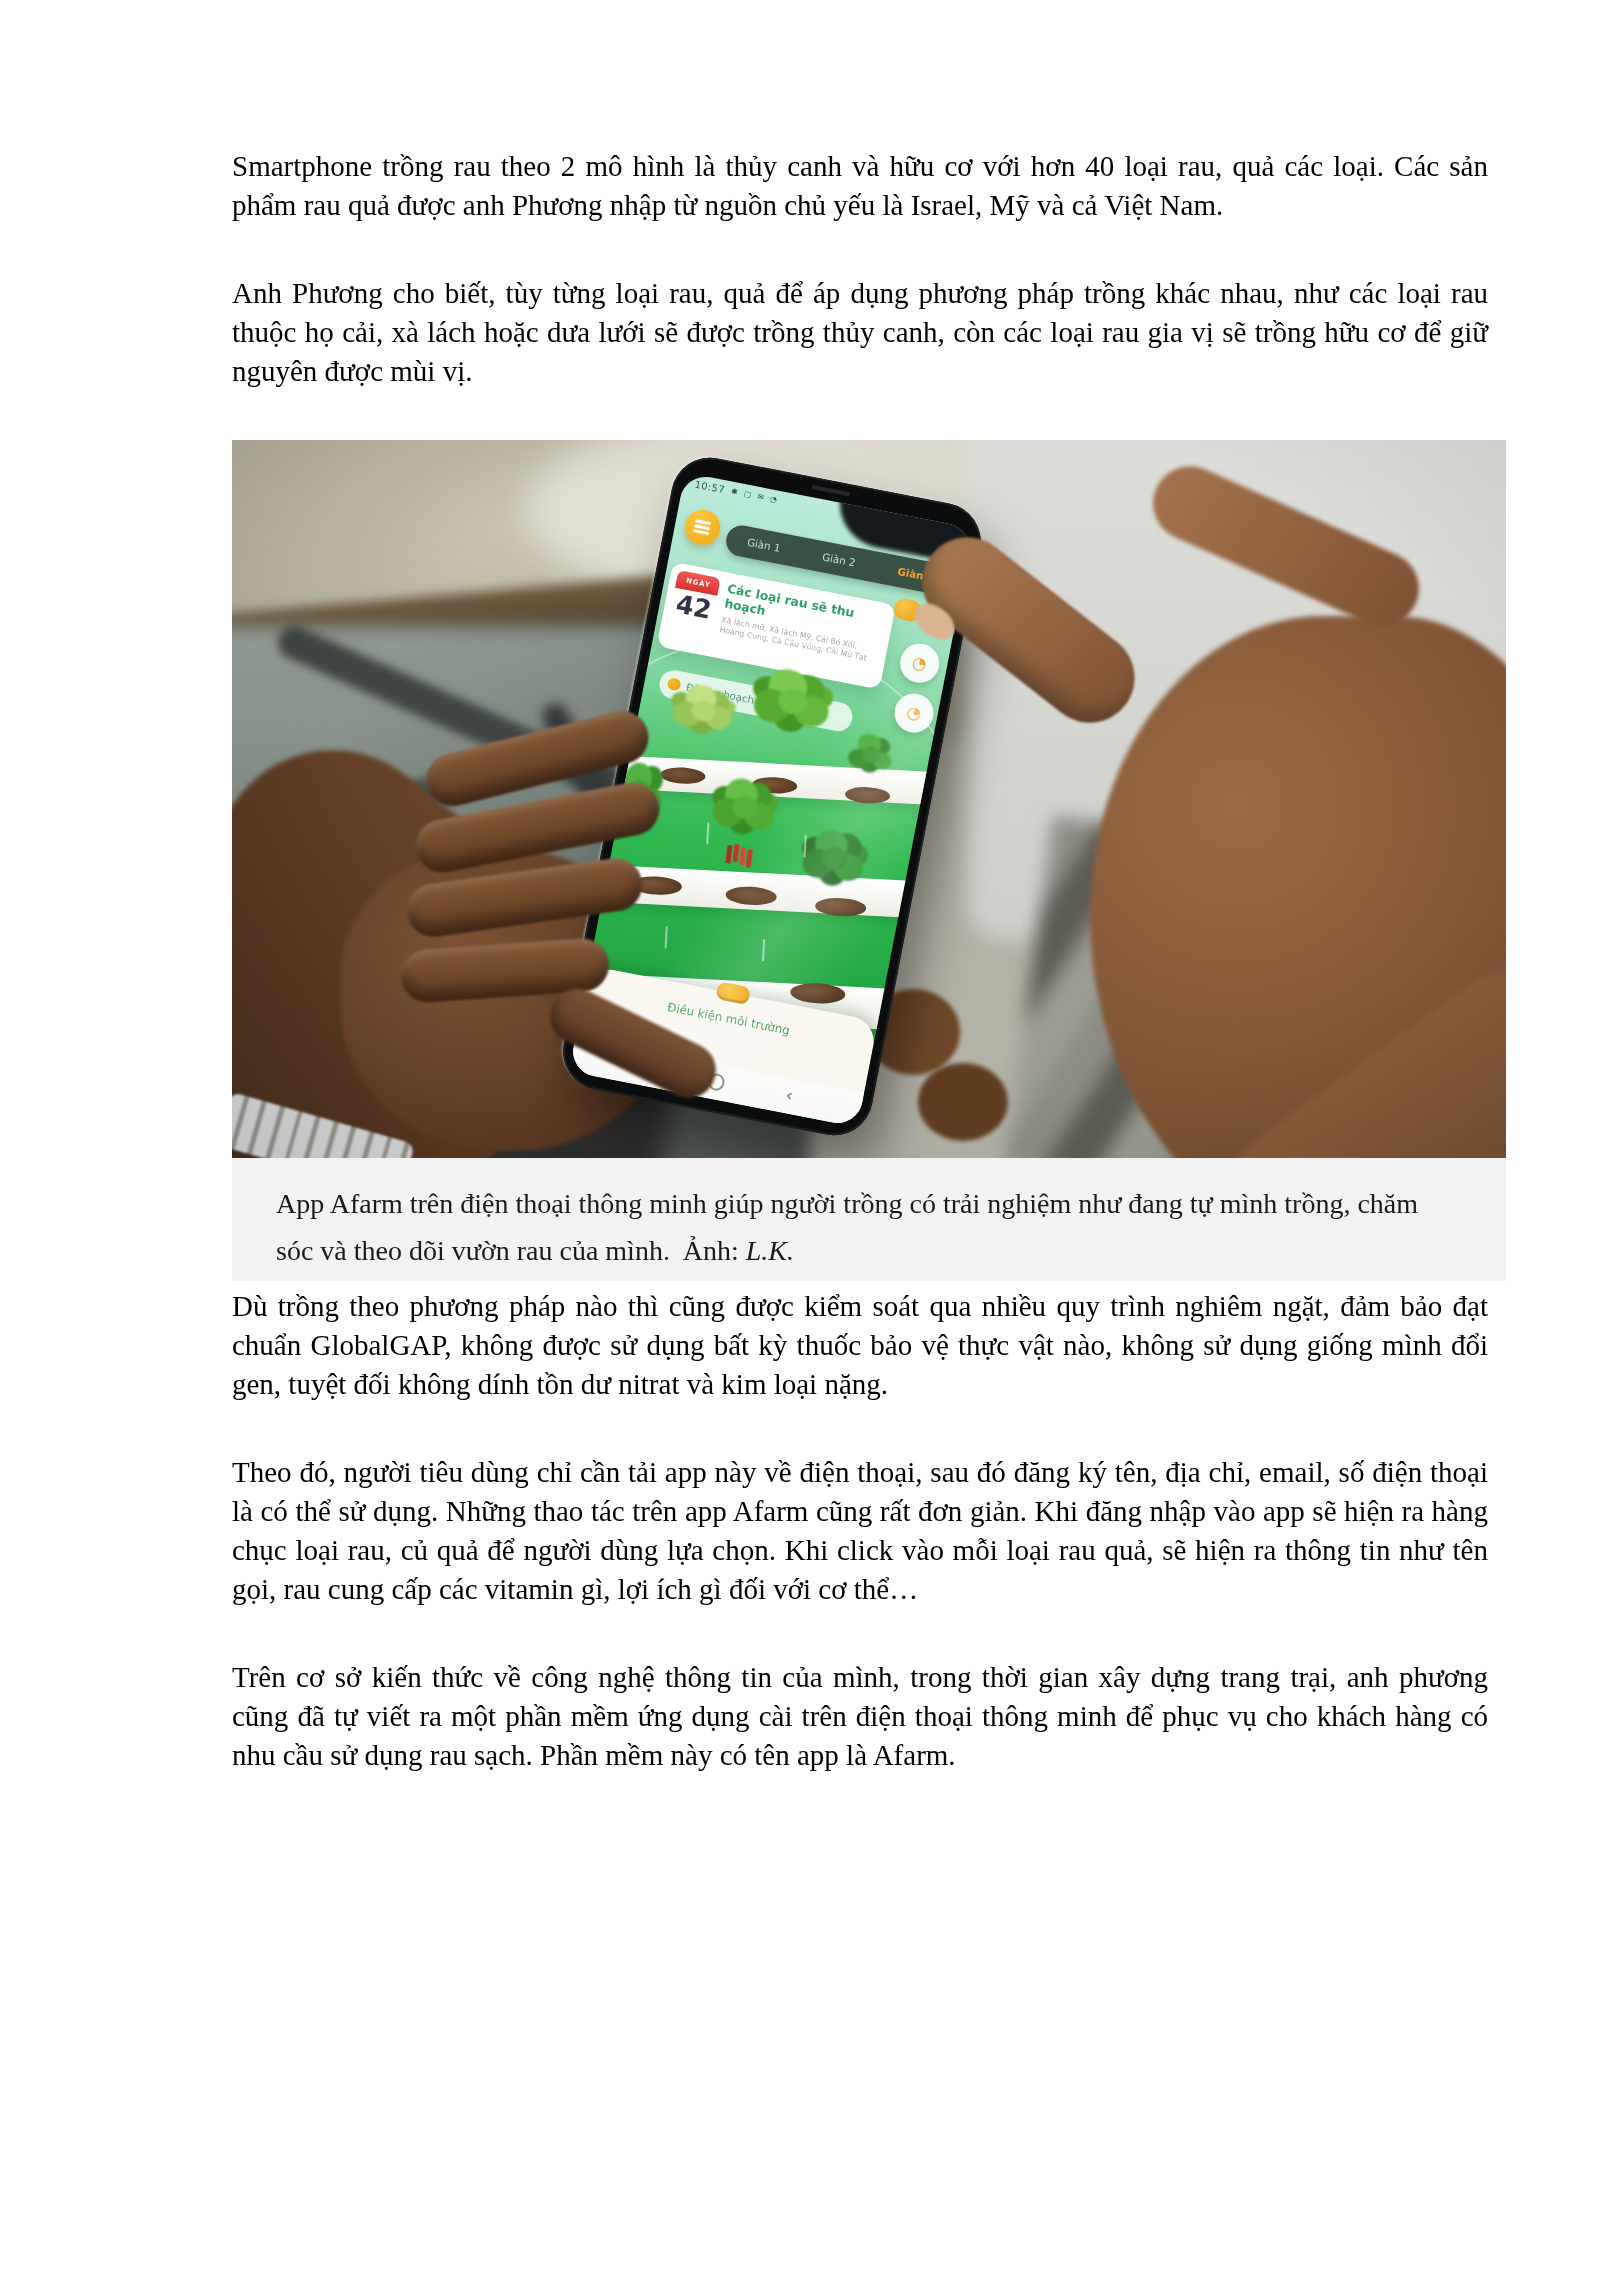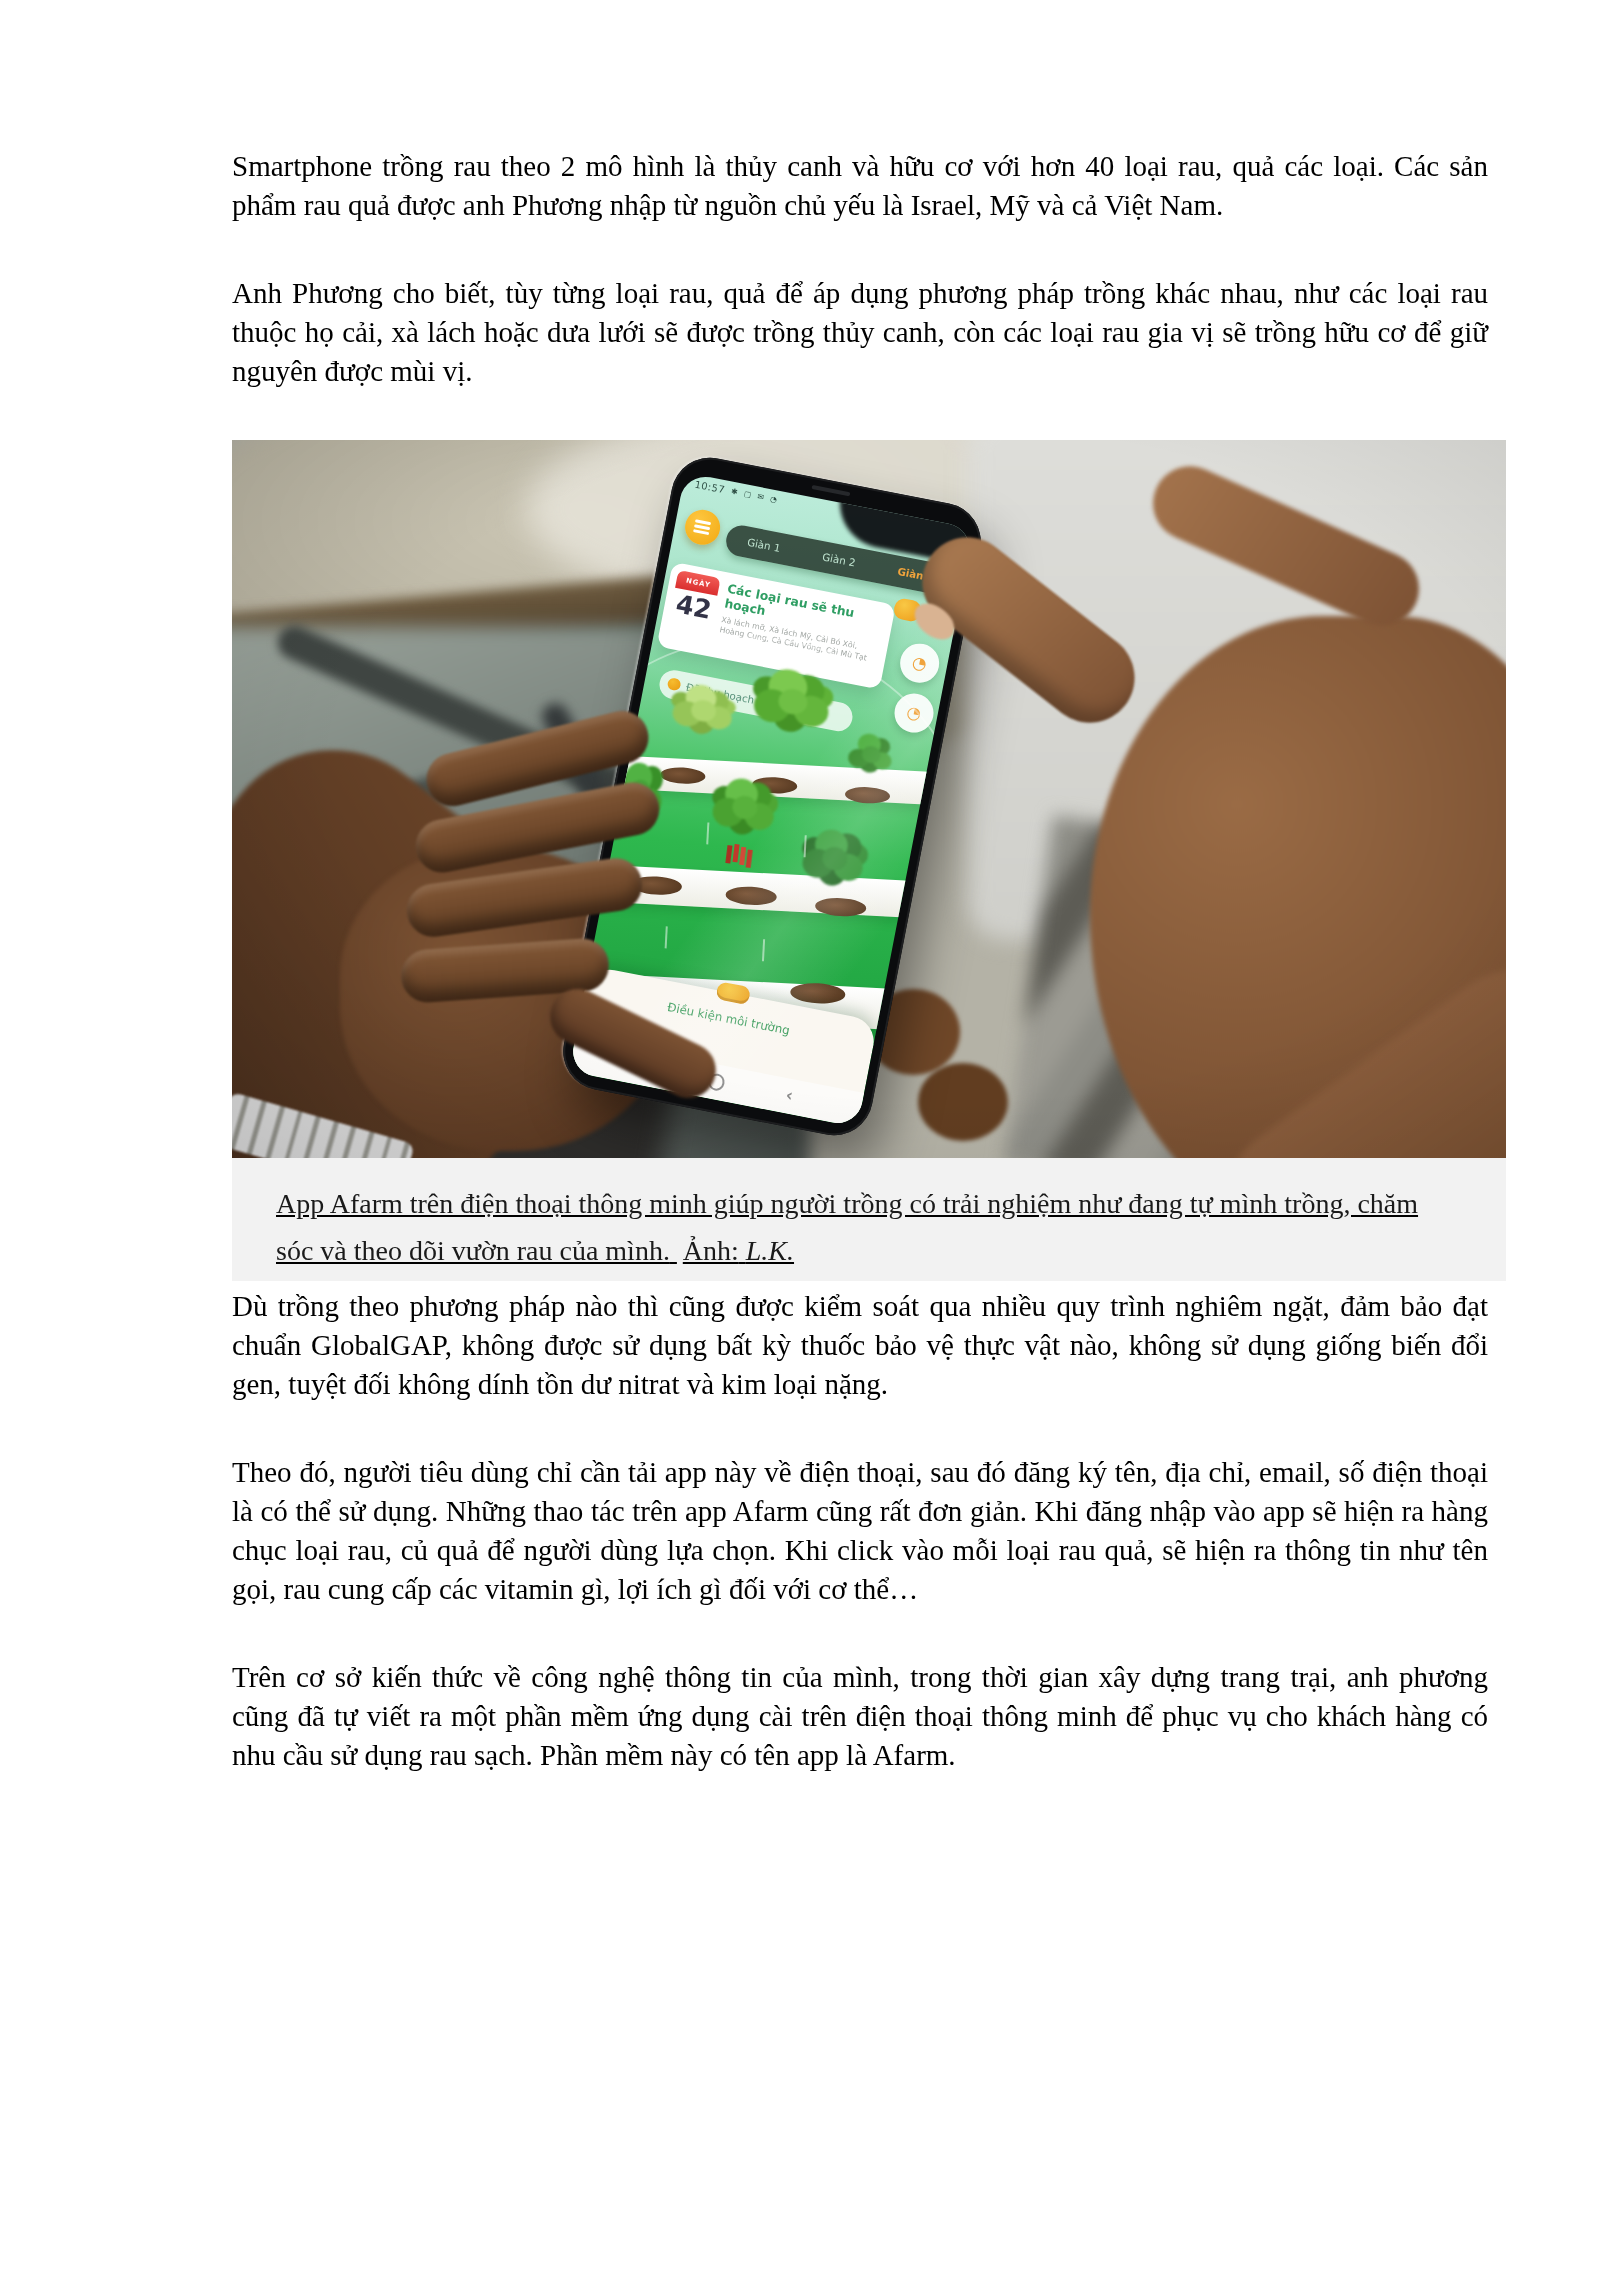--- a/index.html
+++ b/index.html
@@ -1,20 +1,20 @@
 <!DOCTYPE html>
 <html><head>
 <meta charset="utf-8">
 <style>
   html,body{margin:0;padding:0;background:#ffffff;}
   body{width:1621px;height:2293px;position:relative;overflow:hidden;
        font-family:"Liberation Serif","DejaVu Serif",serif;color:#000;}
   .content{position:absolute;left:232px;top:147px;width:1256px;}
   .content p{margin:0 0 49px 0;font-size:29px;line-height:39px;text-align:justify;}
-  figure{margin:0 0 5.9px 0;width:1274px;text-decoration:underline;}
+  figure{margin:0 0 5.9px 0;width:1274px;}
   .photo{position:relative;width:1274px;height:718px;overflow:hidden;background:#b4b2a6;}
   .photo *{position:absolute;}
   
   .bg-table-top{top:-88px;left:-78px;width:1029px;height:421px;border-radius:50%;
     background:radial-gradient(ellipse at 42% 40%,#ccc7b5 0%,#b3ae9c 55%,#928d7c 100%);filter:blur(8.8px);}
   .bg-sheen{top:-49px;left:294px;width:745px;height:235px;border-radius:50%;
     background:rgba(233,231,221,.75);filter:blur(15.7px);}
   .bg-edge-band{top:116px;left:-59px;width:1431px;height:63px;border-radius:29px;
     background:linear-gradient(#6f5c40,#483a28);transform:rotate(-5deg);filter:blur(5.9px);}
   .bg-edge-teal{top:178px;left:-59px;width:1176px;height:25.5px;
@@ -270,17 +270,17 @@
       <div class="nail-r"></div>
       <div class="vignette"></div>
     </div>
     <figcaption>
       <span>App Afarm trên điện thoại thông minh giúp người trồng có trải nghiệm như đang tự mình trồng, chăm sóc và theo dõi vườn rau của mình.</span>
       <span class="credit-label">Ảnh:</span>
       <span class="credit">L.K.</span>
     </figcaption>
   </figure>
 
-  <p>Dù trồng theo phương pháp nào thì cũng được kiểm soát qua nhiều quy trình nghiêm ngặt, đảm bảo đạt chuẩn GlobalGAP, không được sử dụng bất kỳ thuốc bảo vệ thực vật nào, không sử dụng giống biến đổi gen, tuyệt đối không dính tồn dư nitrat và kim loại nặng.</p>
+  <p>Dù trồng theo phương pháp nào thì cũng được kiểm soát qua nhiều quy trình nghiêm ngặt, đảm bảo đạt chuẩn GlobalGAP, không được sử dụng bất kỳ thuốc bảo vệ thực vật nào, không sử dụng giống mình đổi gen, tuyệt đối không dính tồn dư nitrat và kim loại nặng.</p>
   <p>Theo đó, người tiêu dùng chỉ cần tải app này về điện thoại, sau đó đăng ký tên, địa chỉ, email, số điện thoại là có thể sử dụng. Những thao tác trên app Afarm cũng rất đơn giản. Khi đăng nhập vào app sẽ hiện ra hàng chục loại rau, củ quả để người dùng lựa chọn. Khi click vào mỗi loại rau quả, sẽ hiện ra thông tin như tên gọi, rau cung cấp các vitamin gì, lợi ích gì đối với cơ thể…</p>
   <p>Trên cơ sở kiến thức về công nghệ thông tin của mình, trong thời gian xây dựng trang trại, anh phương cũng đã tự viết ra một phần mềm ứng dụng cài trên điện thoại thông minh để phục vụ cho khách hàng có nhu cầu sử dụng rau sạch. Phần mềm này có tên app là Afarm.</p>
 </div>
 
 
 </body></html>

